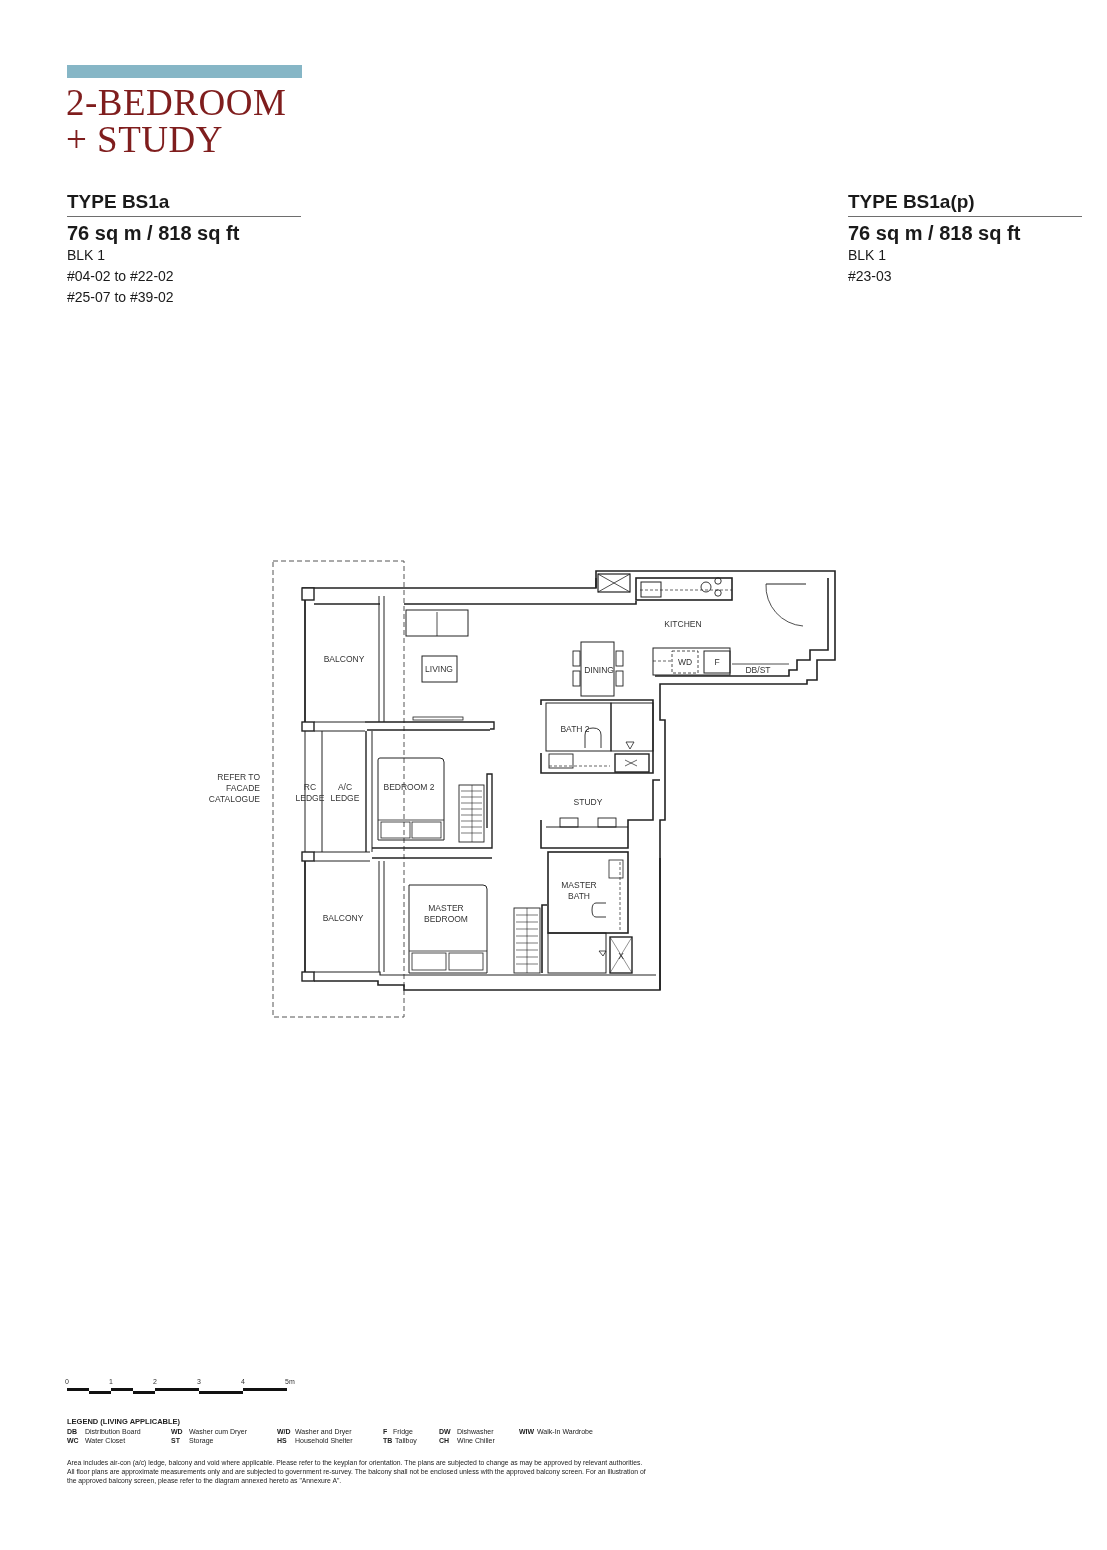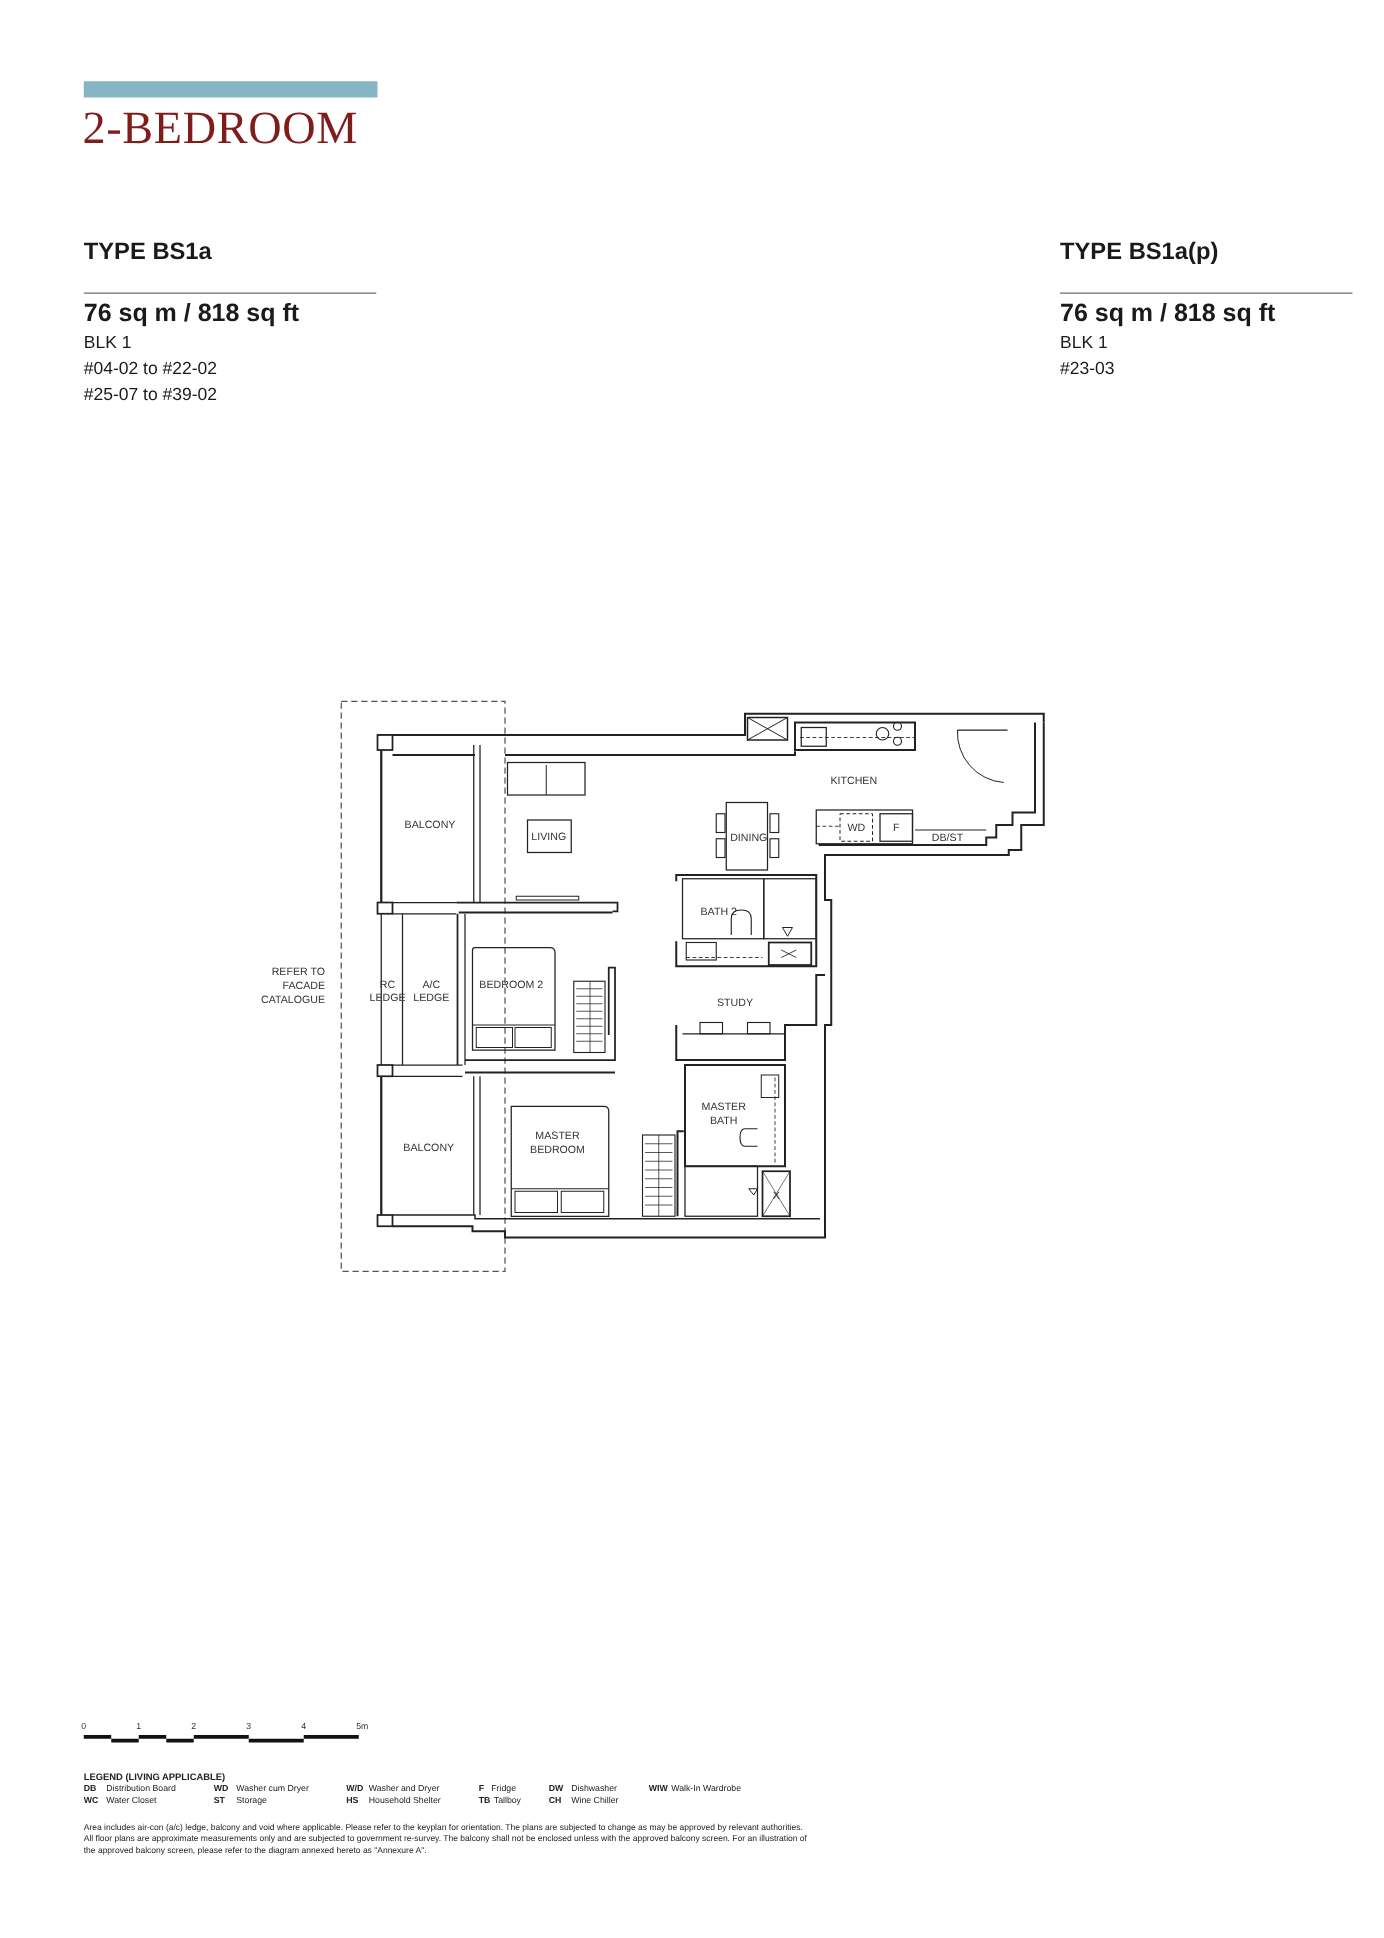--- a/index.html
+++ b/index.html
@@ -5,21 +5,21 @@
   html, body { margin: 0; padding: 0; background: #ffffff; }
   body { width: 1107px; height: 1550px; position: relative; overflow: hidden;
          font-family: "Liberation Sans", sans-serif; color: #1a1a1a; }
   .accent-bar { position: absolute; left: 67px; top: 65px; width: 235px; height: 13px; background: #86b6c6; }
   .title { position: absolute; left: 66px; top: 84px; font-family: Liberation Serif, serif;
            font-size: 37px; line-height: 37px; letter-spacing: 0.5px; color: #7f1d1d; font-weight: normal; }
   .title .line { display: block; }
   .unit-col { position: absolute; top: 190px; width: 234px; }
   .unit-col.left { left: 67px; }
   .unit-col.right { left: 848px; }
-  .unit-type { font-size: 19px; font-weight: bold; line-height: 24px; padding-bottom: 20px;
+  .unit-type { font-size: 19px; font-weight: bold; line-height: 24px; padding-bottom: 2px;
                border-bottom: 1.5px solid #6e6e6e; }
   .unit-area { font-size: 20px; font-weight: bold; margin-top: 6px; line-height: 20px; }
   .unit-blk { margin-top: 2px; font-size: 14px; line-height: 21px; }
   .unit-blk div { white-space: nowrap; }
   .plan { position: absolute; left: 0; top: 0; width: 1107px; height: 1550px; pointer-events: none; }
   .plan text { font-family: "Liberation Sans", sans-serif; font-size: 8.5px; fill: #333; }
   .scale { position: absolute; left: 65px; top: 1378px; width: 240px; height: 20px; }
   .scale-lbl { position: absolute; top: 0; font-size: 7px; color: #333; }
   .legend { position: absolute; left: 67px; top: 1417px; font-size: 7px; color: #222; }
   .legend-title { font-weight: bold; font-size: 7.5px; margin-bottom: 1px; }
@@ -27,20 +27,21 @@
   .legend-item { white-space: nowrap; line-height: 9px; }
   .legend-item b { display: inline-block; min-width: 18px; }
   .notes { position: absolute; left: 67px; top: 1458px; width: 580px; font-size: 6.8px; line-height: 9px; color: #222; }
 </style>
 </head>
 <body>
 
 <div class="accent-bar"></div>
 <h1 class="title" style="margin:0;">
   <span class="line">2-BEDROOM</span>
+  <span class="line">+ STUDY</span>
 </h1>
 
 <div class="unit-col left">
   <div class="unit-type">TYPE BS1a</div>
   <div class="unit-area">76 sq m / 818 sq ft</div>
   <div class="unit-blk">
     <div>BLK 1</div>
     <div>#04-02 to #22-02</div>
     <div>#25-07 to #39-02</div>
   </div>

